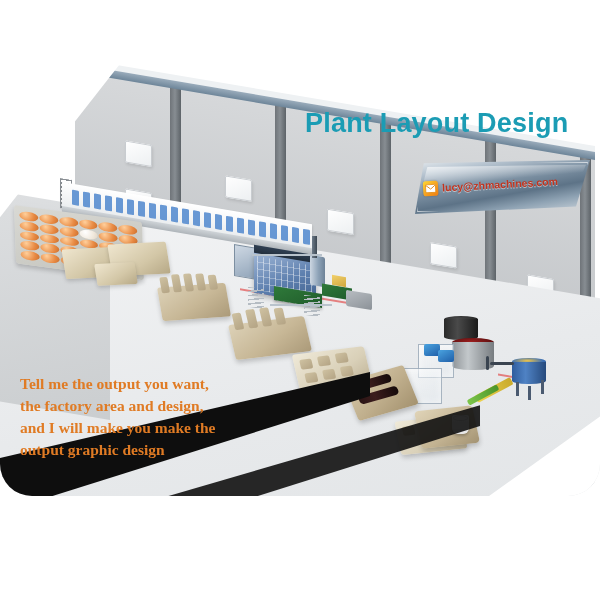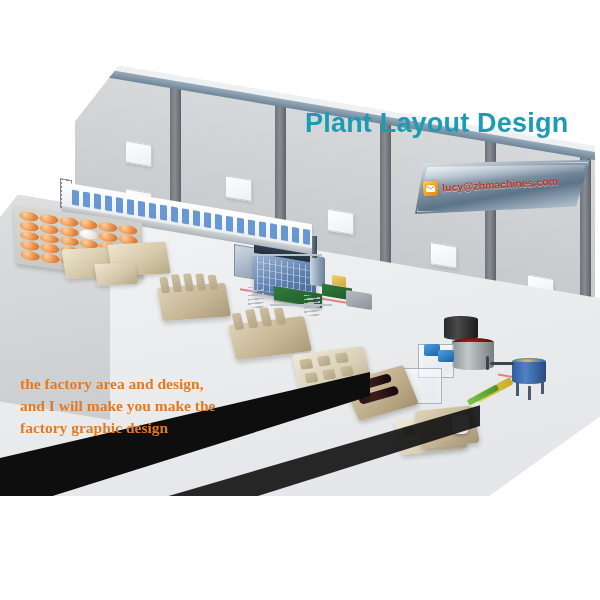--- a/index.html
+++ b/index.html
@@ -1,19 +1,19 @@
 <!DOCTYPE html>
 <html><head>
 <meta charset="utf-8">
 <style>
   html,body{margin:0;padding:0;background:#fff;}
   body{width:600px;height:600px;overflow:hidden;
        font-family:"Liberation Sans",sans-serif;}
 
-  #stage{position:relative;width:600px;height:496px;background:#ffffff;overflow:hidden;}
+  #stage{position:relative;width:600px;height:496px;background:#ffffff;overflow:hidden;border-radius:32px;}
 
   
   .title{
     position:absolute;left:305px;top:108px;
     font-size:27px;font-weight:bold;letter-spacing:.2px;
     color:#1b9cb4;white-space:nowrap;
     font-family:"Liberation Sans",sans-serif;
   }
 
   
@@ -531,18 +531,19 @@
         <svg width="11" height="9" viewBox="0 0 11 9">
           <rect x="0.5" y="0.5" width="10" height="8" rx="1" fill="#ffffff" stroke="#e08a12" stroke-width="0.8"></rect>
           <path d="M0.8 1.2 L5.5 5 L10.2 1.2" fill="none" stroke="#e08a12" stroke-width="0.9"></path>
         </svg>
       </span>
       <span class="banner-email">lucy@zhmachines.com</span>
     </div>
   </div>
 
   <div class="promo">
+    <div>Tell me the output you want,</div>
     <div>the factory area and design,</div>
     <div>and I will make you make the</div>
-    <div>factory graphic design</div>
+    <div>output graphic design</div>
   </div>
 
 </div>
 
 </body></html>

